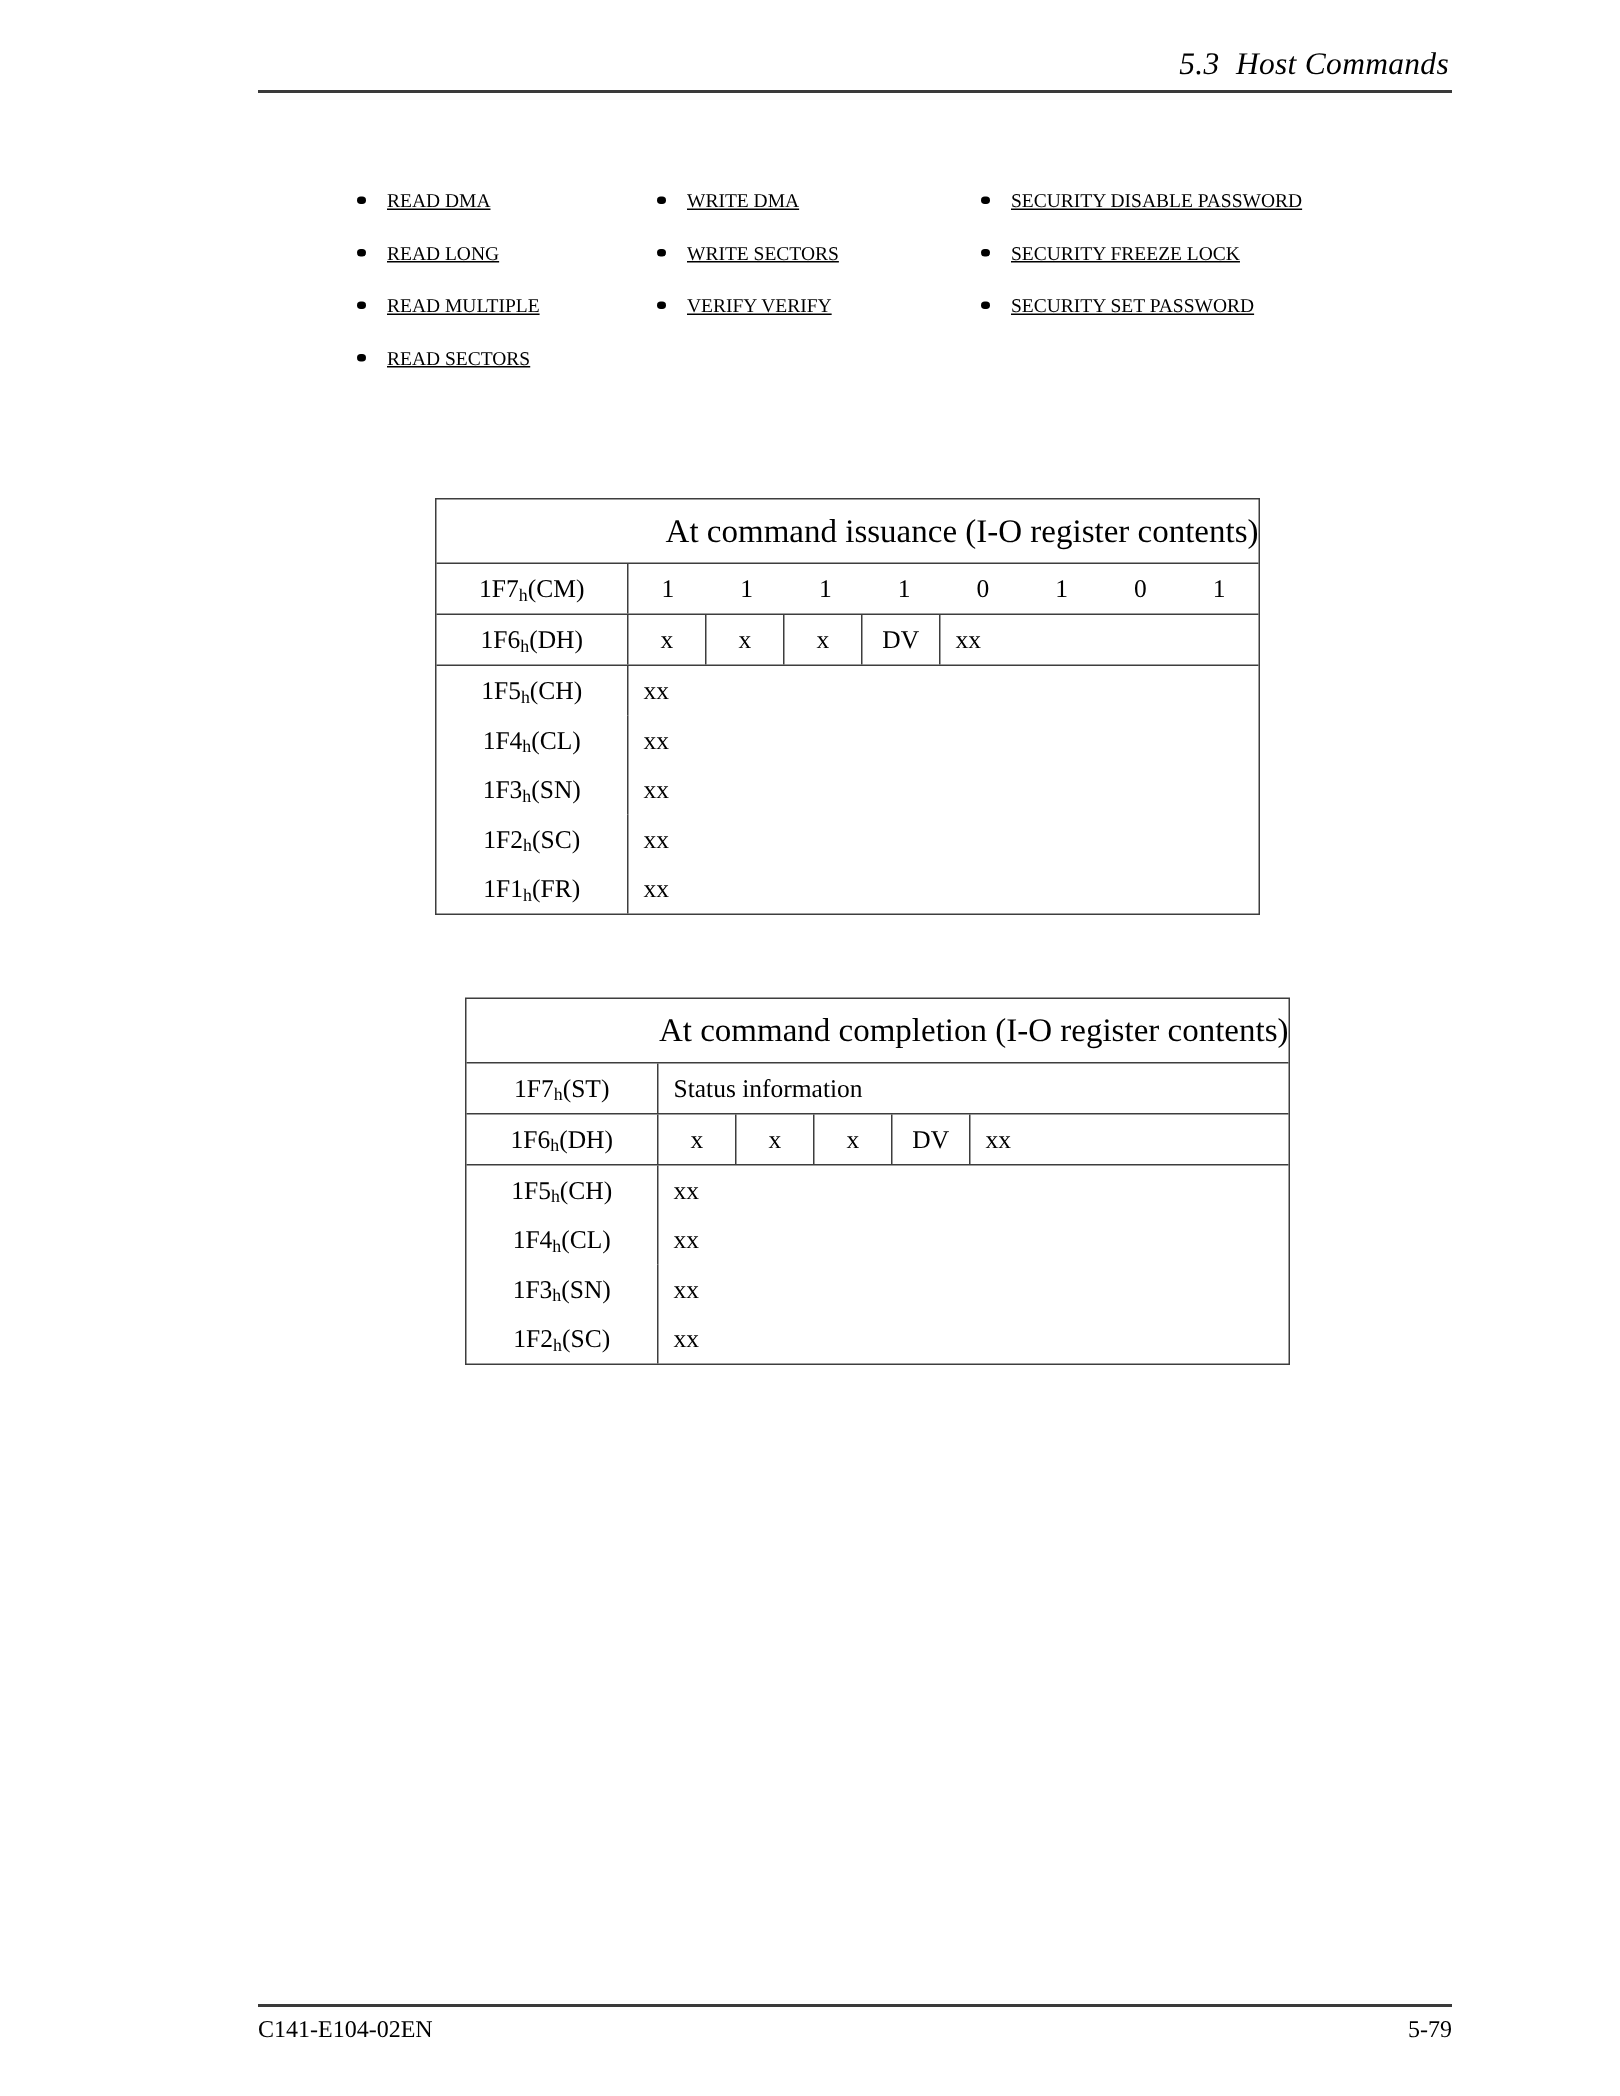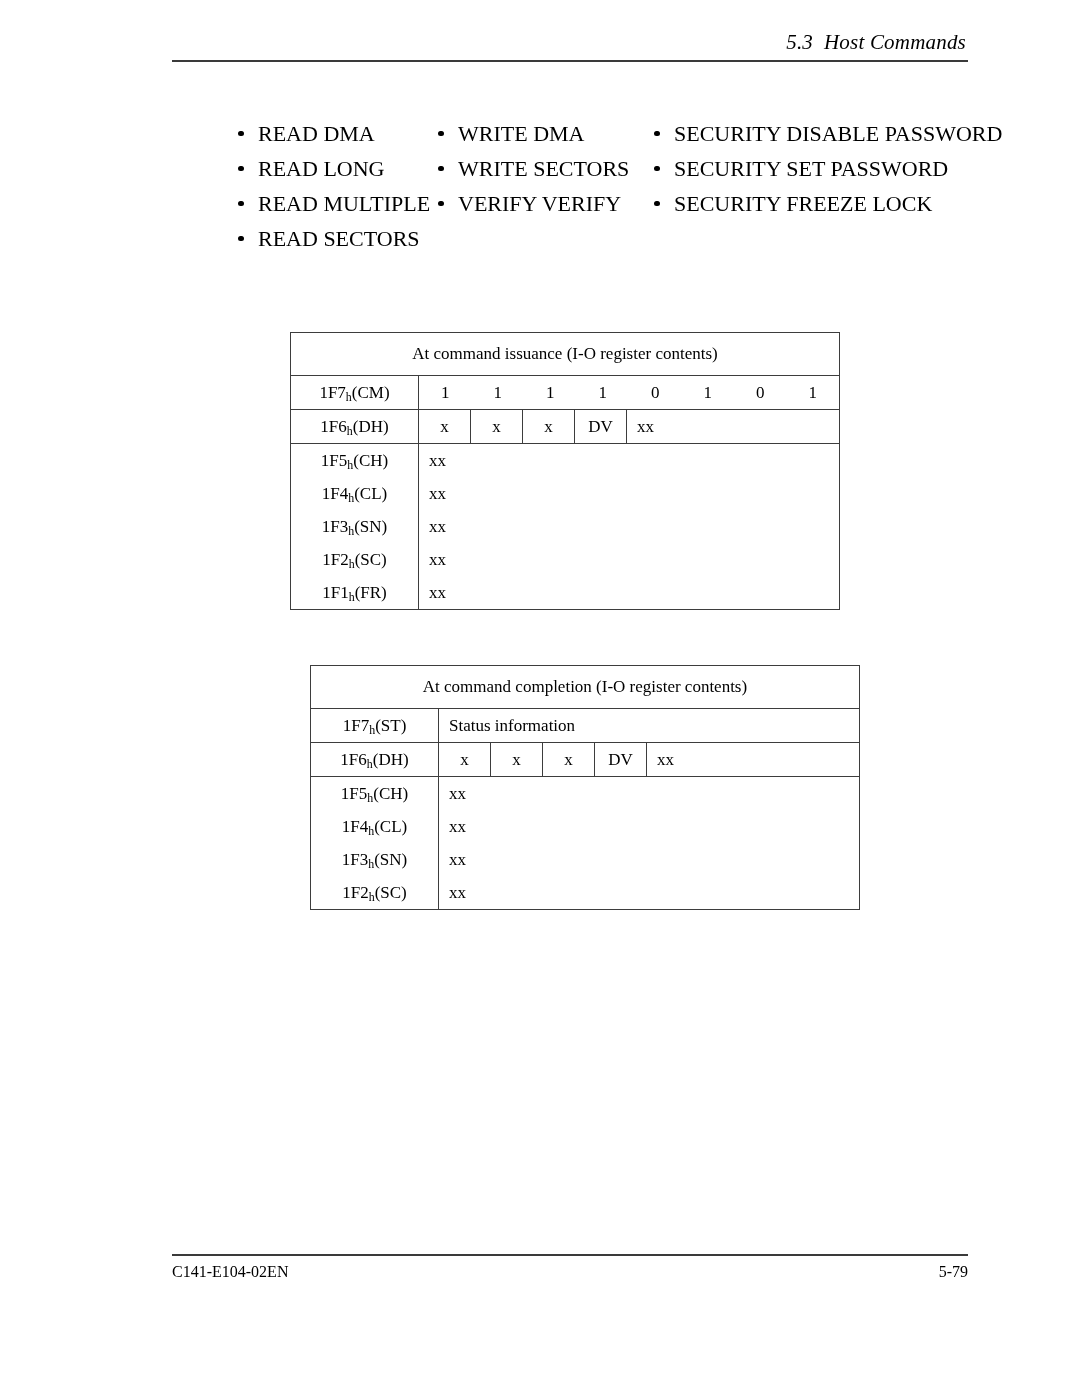--- a/index.html
+++ b/index.html
@@ -50,22 +50,23 @@
   }
   .cmd-col-1 { left: 0px;   width: 195px; }
   .cmd-col-2 { left: 200px; width: 205px; }
   .cmd-col-3 { left: 416px; width: 340px; }
 
   .cmd-item {
     position: relative;
     height: 35px;
     line-height: 35px;
     padding-left: 21px;
-    font-size: 22px;
-    white-space: nowrap;
+    font-size: 13px;
+    white-space: nowrap;
+    text-decoration: underline;
   }
   .cmd-item .bullet {
     position: absolute;
     left: 1px;
     top: 50%;
     width: 5.5px;
     height: 5.5px;
     margin-top: -2.7px;
     background: #000;
     border-radius: 50%;
@@ -79,22 +80,22 @@
     border: 1.6px solid #3d3d3d;
     box-sizing: border-box;
     background: #fff;
   }
   #table-issuance  { top: 332px; }
   #table-completion{ top: 665px; margin-left: 20px; }
 
   .reg-caption {
     height: 42px;
     line-height: 42px;
-    text-align: center;
-    font-size: 17px;
+    text-align: right;
+    font-size: 22px;
     border-bottom: 1.6px solid #3d3d3d;
     white-space: nowrap;
   }
 
   .reg-row {
     display: flex;
     height: 33px;
     align-items: flex-start;
   }
   .reg-row.bordered {
@@ -159,21 +160,21 @@
     line-height: 33px;
     font-size: 17px;
     padding-left: 10px;
     white-space: nowrap;
   }
 
   
   #page-footer {
     position: absolute;
     left: 172px;
-    top: 1254px;
+    top: 1336px;
     width: 796px;
   }
   #page-footer .ftr-rule {
     border-top: 2.2px solid #3a3a3a;
     width: 100%;
   }
   #page-footer .ftr-row {
     display: flex;
     justify-content: space-between;
     align-items: baseline;
@@ -198,22 +199,22 @@
       <div class="cmd-item"><span class="bullet"></span><span>READ MULTIPLE</span></div>
       <div class="cmd-item"><span class="bullet"></span><span>READ SECTORS</span></div>
     </div>
   <div class="cmd-col cmd-col-2">
       <div class="cmd-item"><span class="bullet"></span><span>WRITE DMA</span></div>
       <div class="cmd-item"><span class="bullet"></span><span>WRITE SECTORS</span></div>
       <div class="cmd-item"><span class="bullet"></span><span>VERIFY VERIFY</span></div>
     </div>
   <div class="cmd-col cmd-col-3">
       <div class="cmd-item"><span class="bullet"></span><span>SECURITY DISABLE PASSWORD</span></div>
+      <div class="cmd-item"><span class="bullet"></span><span>SECURITY FREEZE LOCK</span></div>
       <div class="cmd-item"><span class="bullet"></span><span>SECURITY SET PASSWORD</span></div>
-      <div class="cmd-item"><span class="bullet"></span><span>SECURITY FREEZE LOCK</span></div>
     </div>
 </div>
 
 <div class="reg-table" id="table-issuance">
   <div class="reg-caption">At command issuance (I-O register contents)</div>
 
   <div class="reg-row bordered">
     <div class="reg-label">
       <span>1F7</span><sub>h</sub><span>(CM)</span>
     </div>

